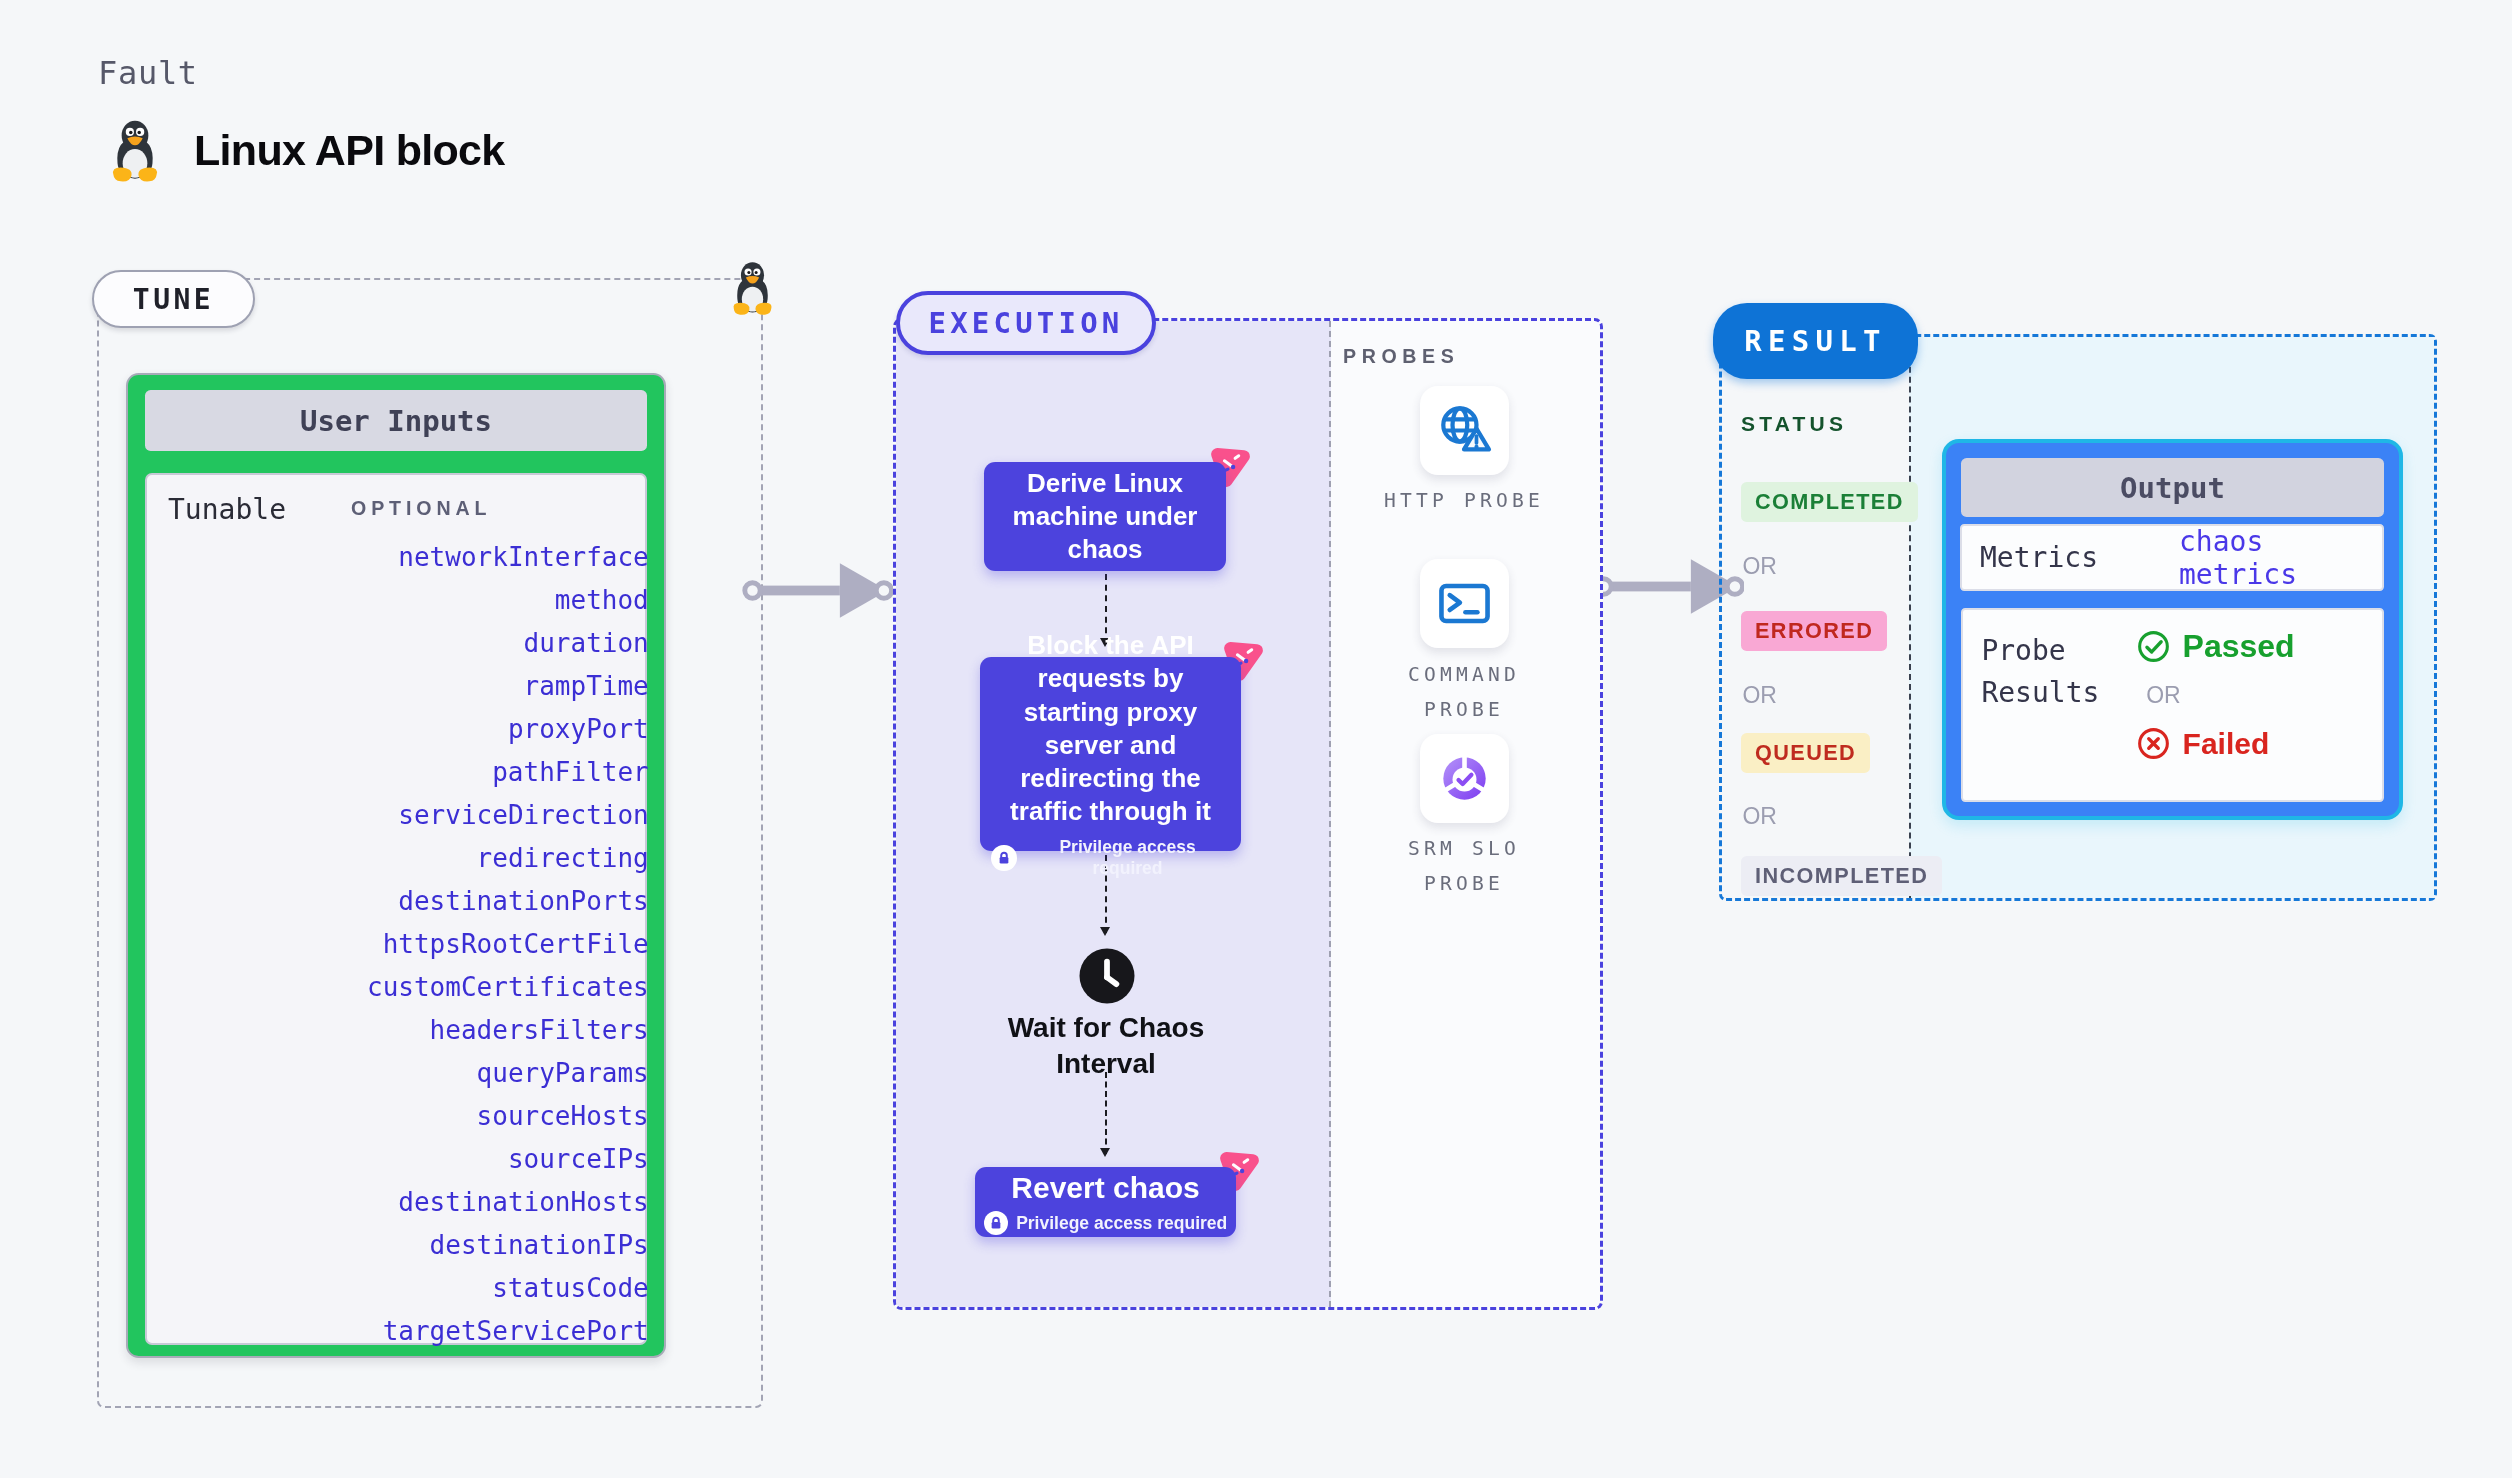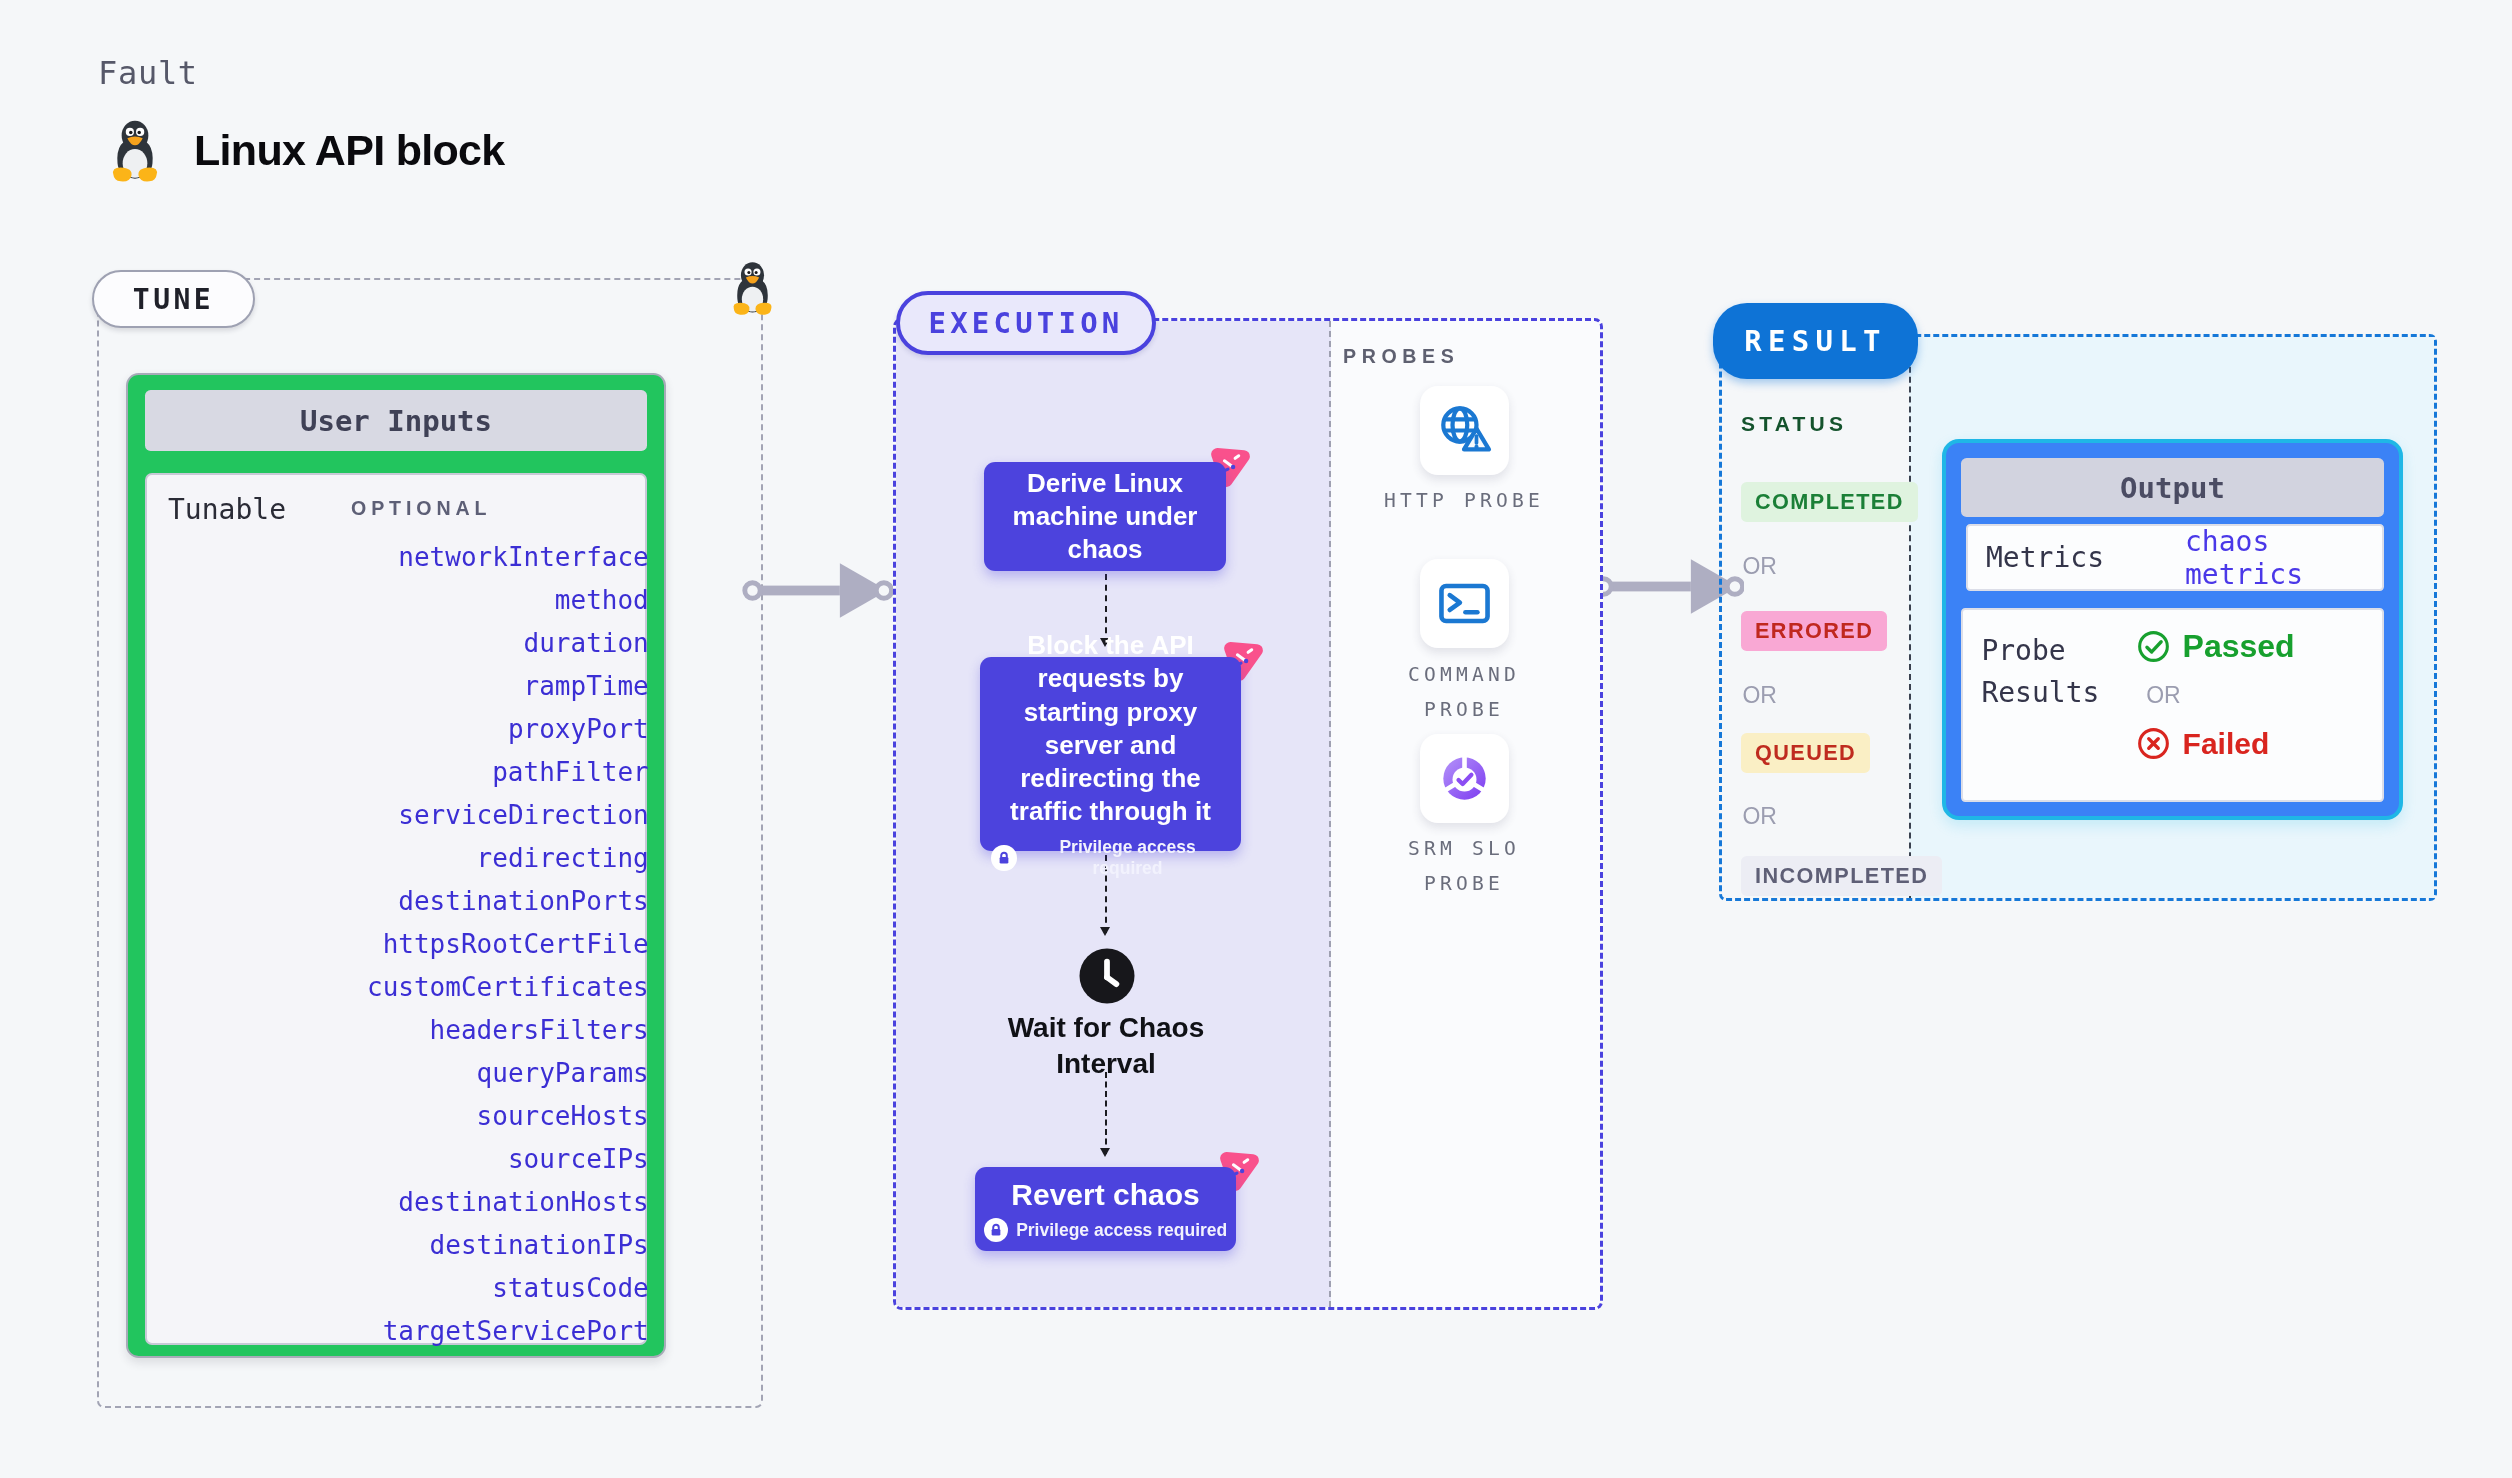--- a/index.html
+++ b/index.html
@@ -40,21 +40,21 @@
     background:#FAFBFD;box-sizing:border-box;}
   .exec-fill{position:absolute;left:0;top:0;bottom:0;width:433px;background:#E6E5F8;border-right:2.1px dashed #9EA0B0;border-radius:5.6px 0 0 5.6px;}
   .exec-badge{left:896px;top:291px;width:252px;height:56px;background:#E9E8FB;border:4.2px solid #4A42DE;
     border-radius:32px;display:flex;align-items:center;justify-content:center;
     font-size:29px;font-weight:bold;color:#4A42DE;letter-spacing:4.2px;box-shadow:0 2.8px 5.6px rgba(40,40,120,.15);}
   .node{background:#4C43DD;border-radius:11.2px;color:#FFFFFF;display:flex;flex-direction:column;
     align-items:center;justify-content:center;text-align:center;box-shadow:0 5.6px 11.2px rgba(76,67,221,.30);z-index:2;}
   .node-text{font-size:26px;font-weight:bold;line-height:1.28;}
   .node1{left:984px;top:462px;width:242px;height:109px;}
   .node2{left:980px;top:657px;width:261px;height:194px;padding:4.2px 11.2px;box-sizing:border-box;}
-  .node3{left:975px;top:1167px;width:261px;height:84px;}
+  .node3{left:975px;top:1167px;width:261px;height:70px;}
   .node3 .node-text{font-size:30px;}
   .pink-icon{width:49px;height:49px;z-index:1;}
   .priv{display:flex;align-items:center;justify-content:center;gap:8.4px;margin-top:8.4px;}
   .priv-circle{width:26.5px;height:26.5px;border-radius:50%;background:#FFFFFF;display:flex;align-items:center;justify-content:center;}
   .priv-circle svg{width:18px;height:18px;}
   .priv-text{font-size:17.5px;color:#F2F2FD;font-weight:600;}
   .vconn{position:absolute;width:0;border-left:2.8px dashed #1B1B20;z-index:1;}
   .vconn::after{content:'';position:absolute;left:-7px;bottom:-2.8px;border-left:5.6px solid transparent;
     border-right:5.6px solid transparent;border-top:9.8px solid #1B1B20;}
   .conn1{left:1105px;top:574px;height:70px;}
@@ -89,21 +89,21 @@
   .badge-completed{top:70px;background:#DFF3DF;color:#1B7F37;}
   .badge-errored{top:199px;background:#f9a8d4;color:#C0281E;}
   .badge-queued{top:321px;background:#FAEFC5;color:#BF2B1F;}
   .badge-incompleted{top:444px;background:#ECEDF4;color:#5E5F76;}
   .or-sep{position:absolute;left:1.4px;font-size:23px;color:#9B9DB0;}
   .or1{top:141px;} .or2{top:270px;} .or3{top:391px;}
   .output-card{left:1942px;top:439px;width:461px;height:381px;background:#3b82f6;border:4.2px solid #1FB7E6;
     border-radius:17px;box-sizing:border-box;box-shadow:0 5.6px 12.6px rgba(31,183,230,.18);}
   .output-header{position:absolute;left:15.4px;right:15.4px;top:15.4px;height:59px;background:#D2D3DF;border-radius:5.6px;
     display:flex;align-items:center;justify-content:center;font-size:29px;font-weight:bold;color:#4B4C63;}
-  .metrics-row{position:absolute;left:20px;right:15.4px;top:81px;height:67px;border:2.1px solid #DCDEE8;background:#FCFDFE;
+  .metrics-row{position:absolute;left:14px;right:15.4px;top:81px;height:67px;border:2.1px solid #DCDEE8;background:#FCFDFE;
     border-radius:4.2px;display:flex;align-items:center;padding:16px 18px;box-sizing:border-box;}
   .metrics-label{font-size:28px;color:#34354A;}
   .metrics-value{font-size:28px;color:#4A38E8;margin-left:81px;}
   .results-row{position:absolute;left:15.4px;right:15.4px;top:165px;height:194px;border:2.1px solid #DCDEE8;background:#FCFDFE;
     border-radius:4.2px;box-sizing:border-box;}
   .pr-label{position:absolute;left:18px;top:19.6px;width:161px;font-size:28px;color:#34354A;line-height:1.5;}
   .pr-col{position:absolute;left:173px;top:18px;}
   .pr-line{display:flex;align-items:center;gap:11.2px;}
   .pr-line svg{width:35px;height:35px;}
   .passed-text{font-size:32px;font-weight:bold;color:#17A02E;}

